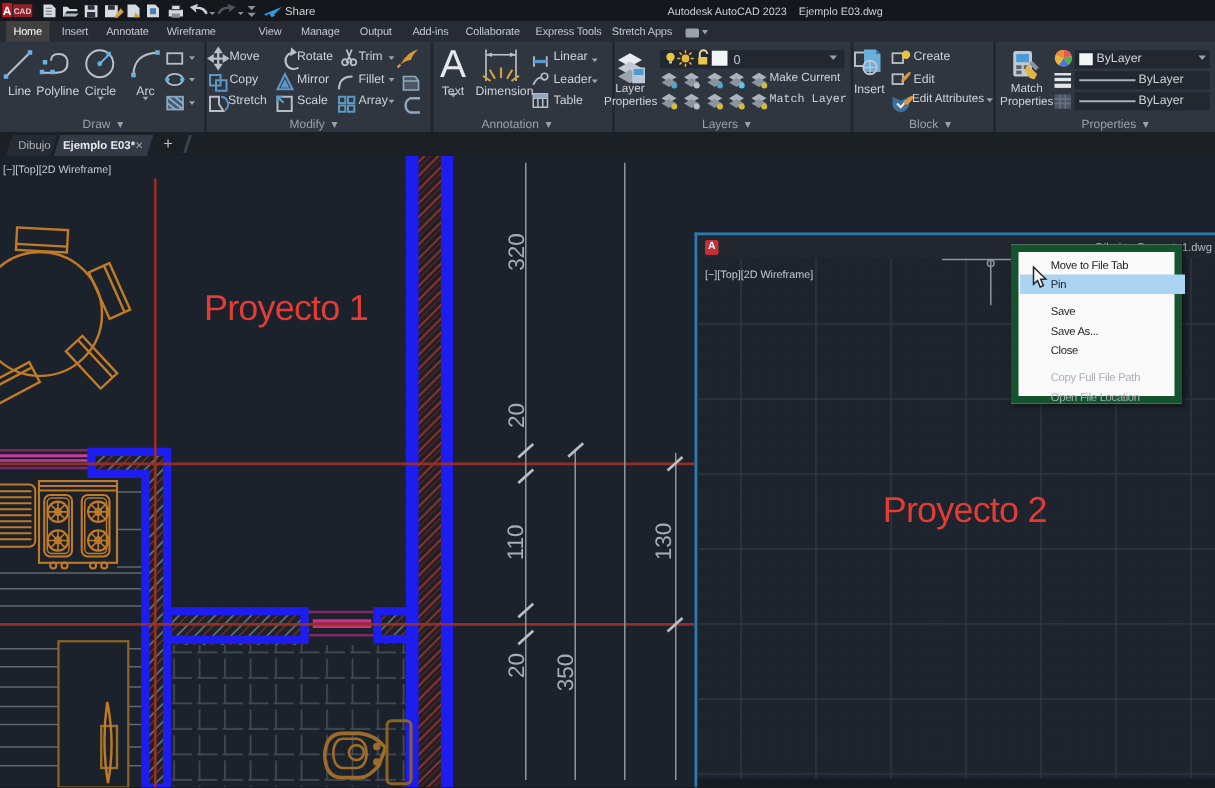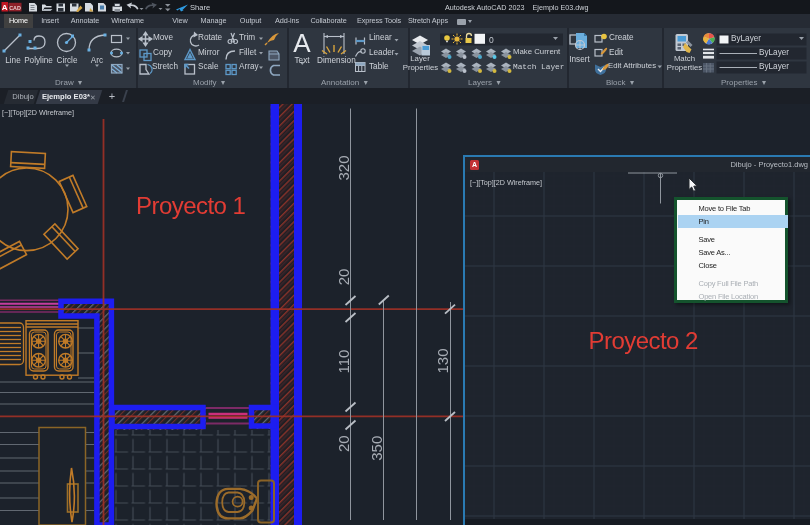--- a/index.html
+++ b/index.html
@@ -26,21 +26,21 @@
 #vplabel{position:absolute;top:4px;left:2px;font-size:7.2px;color:#c6cad0;}
 .proy{position:absolute;color:#e23c34;font-size:24px;letter-spacing:-0.55px;white-space:nowrap;line-height:1;}
 
 #panel2{position:absolute;left:463px;top:155px;width:347px;height:370px;background:#1e242d;border-top:2px solid #2a7ab2;border-left:2px solid #2a7ab2;}
 #p2title{position:absolute;top:0;left:0;width:345px;height:15px;background:#22272f;}
 #p2icon{position:absolute;left:5px;top:3px;width:9px;height:9.5px;background:#c13034;border-radius:1.5px;color:#fff;font-size:7px;line-height:9px;text-align:center;font-weight:bold;}
 #p2name{position:absolute;right:2px;top:3px;font-size:7.5px;color:#b8bdc4;white-space:nowrap;}
 #p2label{position:absolute;top:21px;left:5px;font-size:7.2px;color:#c6cad0;}
 #p2bot{position:absolute;left:0;top:361.5px;width:345px;height:8.5px;background:#161b22;}
 
-#ctxmenu{position:absolute;left:674px;top:163px;width:114px;height:106px;background:#fafafa;border:3px solid #14532d;box-shadow:2px 2px 4px rgba(0,0,0,.45);margin-top:34px;}
+#ctxmenu{position:absolute;left:674px;top:163px;width:114px;height:106px;background:#fafafa;border:5px solid #14532d;box-shadow:2px 2px 4px rgba(0,0,0,.45);}
 .mi{position:absolute;left:0;width:112px;height:13px;line-height:13px;font-size:7.5px;color:#222;padding-left:21.5px;white-space:nowrap;letter-spacing:-0.2px;}
 .mi.dis{color:#a9aeb4;}
 #mihl{position:absolute;left:1px;top:14.5px;width:110px;height:13.5px;background:#abd3f2;}
 </style>
 </head>
 <body>
 <div id="stage">
   <div id="titlebar">
     <svg class="abs" style="left:0;top:0;" width="240" height="14" viewBox="0 0 240 14">
       <rect x="1.5" y="2" width="6.5" height="9.5" fill="#c01722"></rect>

